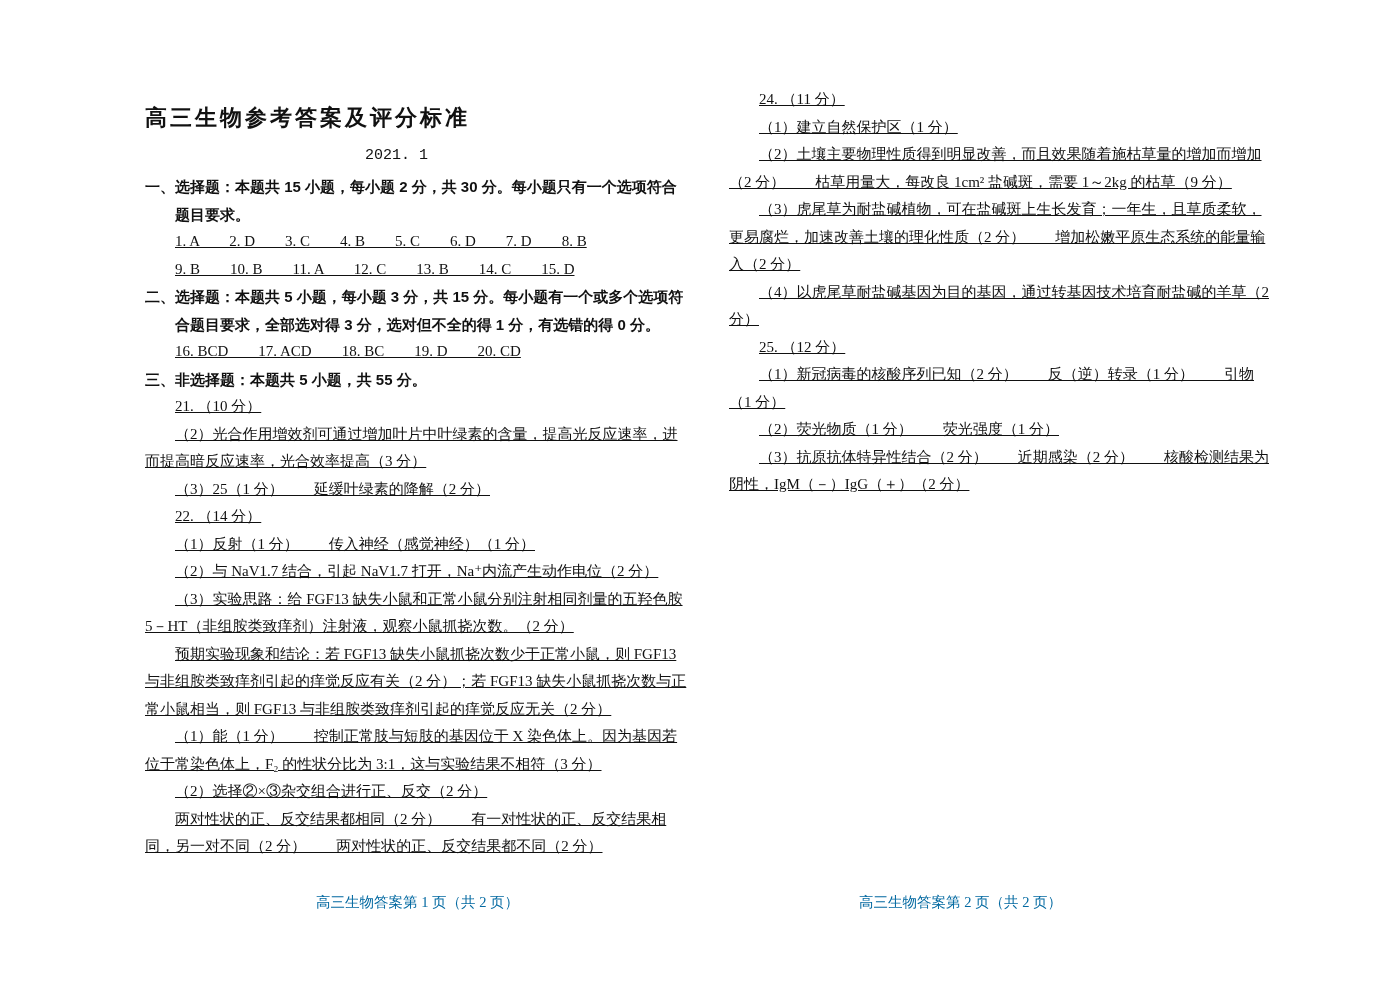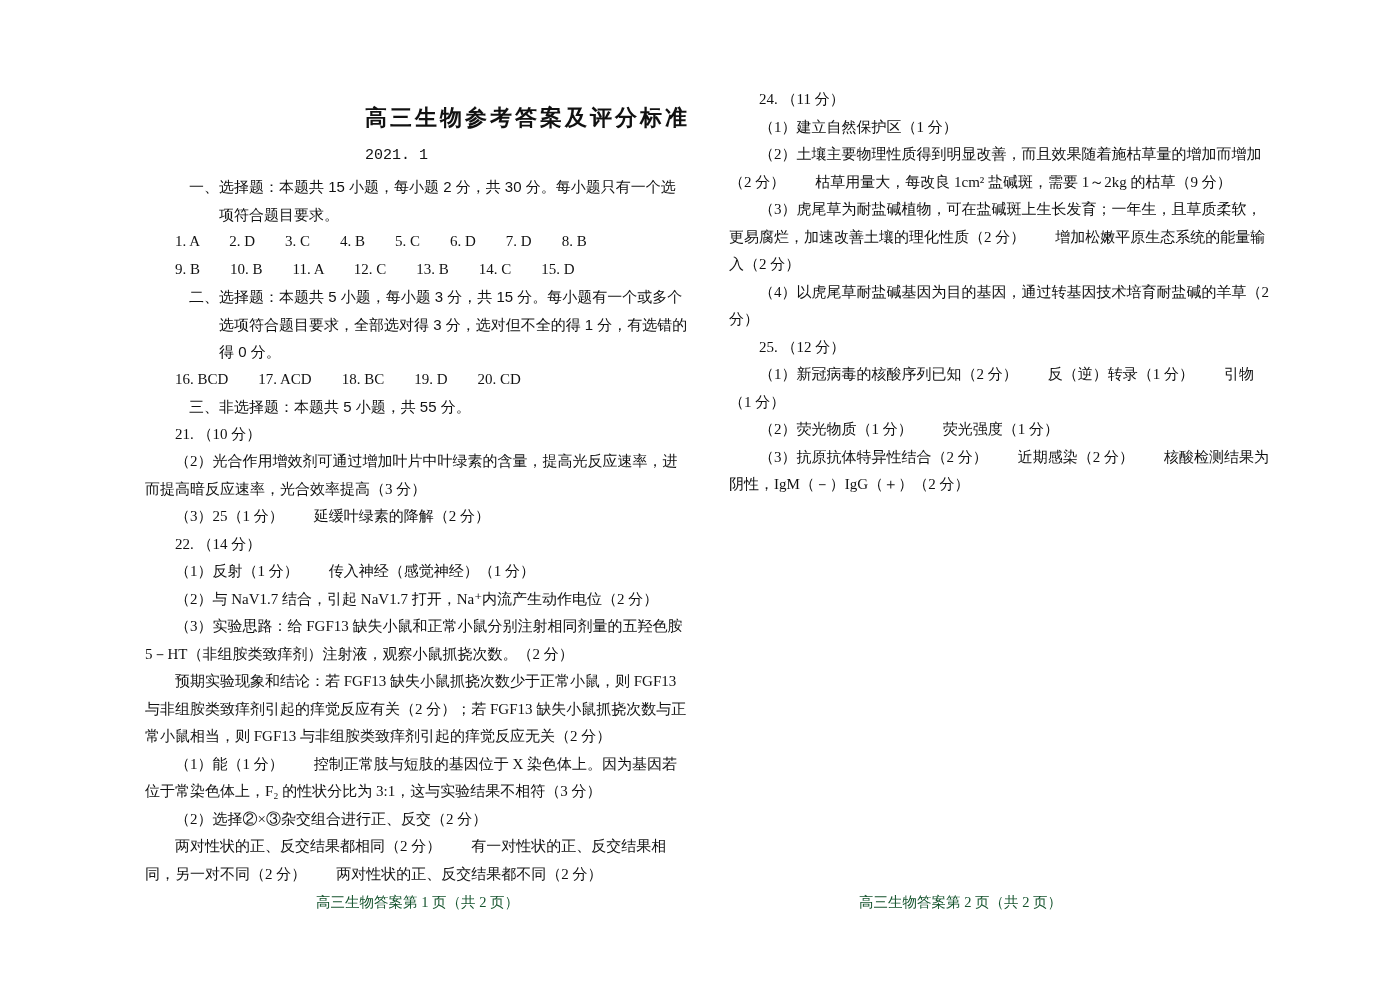--- a/index.html
+++ b/index.html
@@ -24,50 +24,50 @@
   }
   .col-left  { left: 145px; top: 104px; }
   .col-right { left: 729px; top: 86px; }
 
   .doc-title {
     margin: 0;
     font-family: Liberation Serif, serif;
     font-weight: bold;
     font-size: 22px;
     letter-spacing: 3px;
-    text-align: right;
+    text-align: left;
     color: #111111;
   }
   .doc-date {
     margin: 10px 0 4px 0;
     padding-right: 42px;
     text-align: center;
     font-size: 15px;
     font-family: Liberation Mono, monospace;
   }
   p {
     margin: 0;
   }
   .sec-heading {
     font-family: "Liberation Sans", "DejaVu Sans", sans-serif;
-    font-weight: normal;
+    font-weight: bold;
     padding-left: 2em;
     text-indent: -2em;
-    margin-left: 44px;
   }
   .body-par {
     text-indent: 2em;
+    text-decoration: underline;
   }
   .footer {
     position: absolute;
     width: 545px;
     top: 893px;
     text-align: center;
     font-size: 14.5px;
-    color: #14532d;
+    color: #0369a1;
   }
   .footer-left  { left: 145px; }
   .footer-right { left: 688px; }
 </style>
 </head>
 <body>
 
 <div class="page">
 
   <div class="col col-left">

